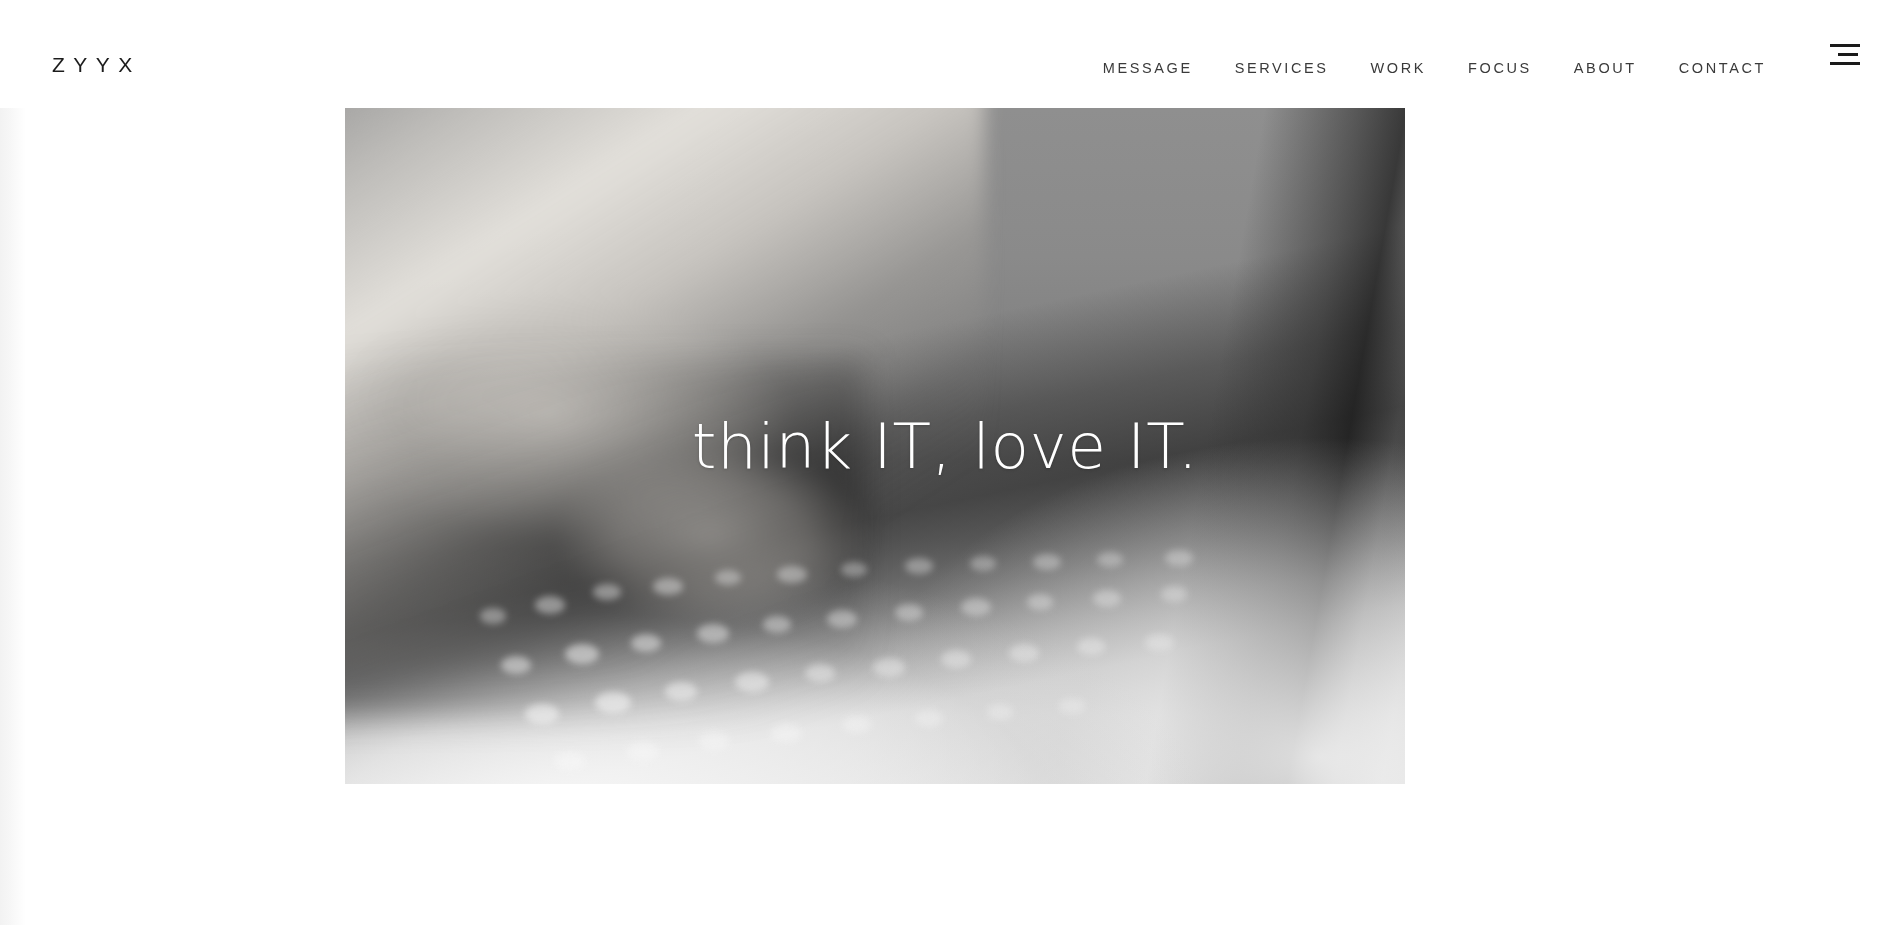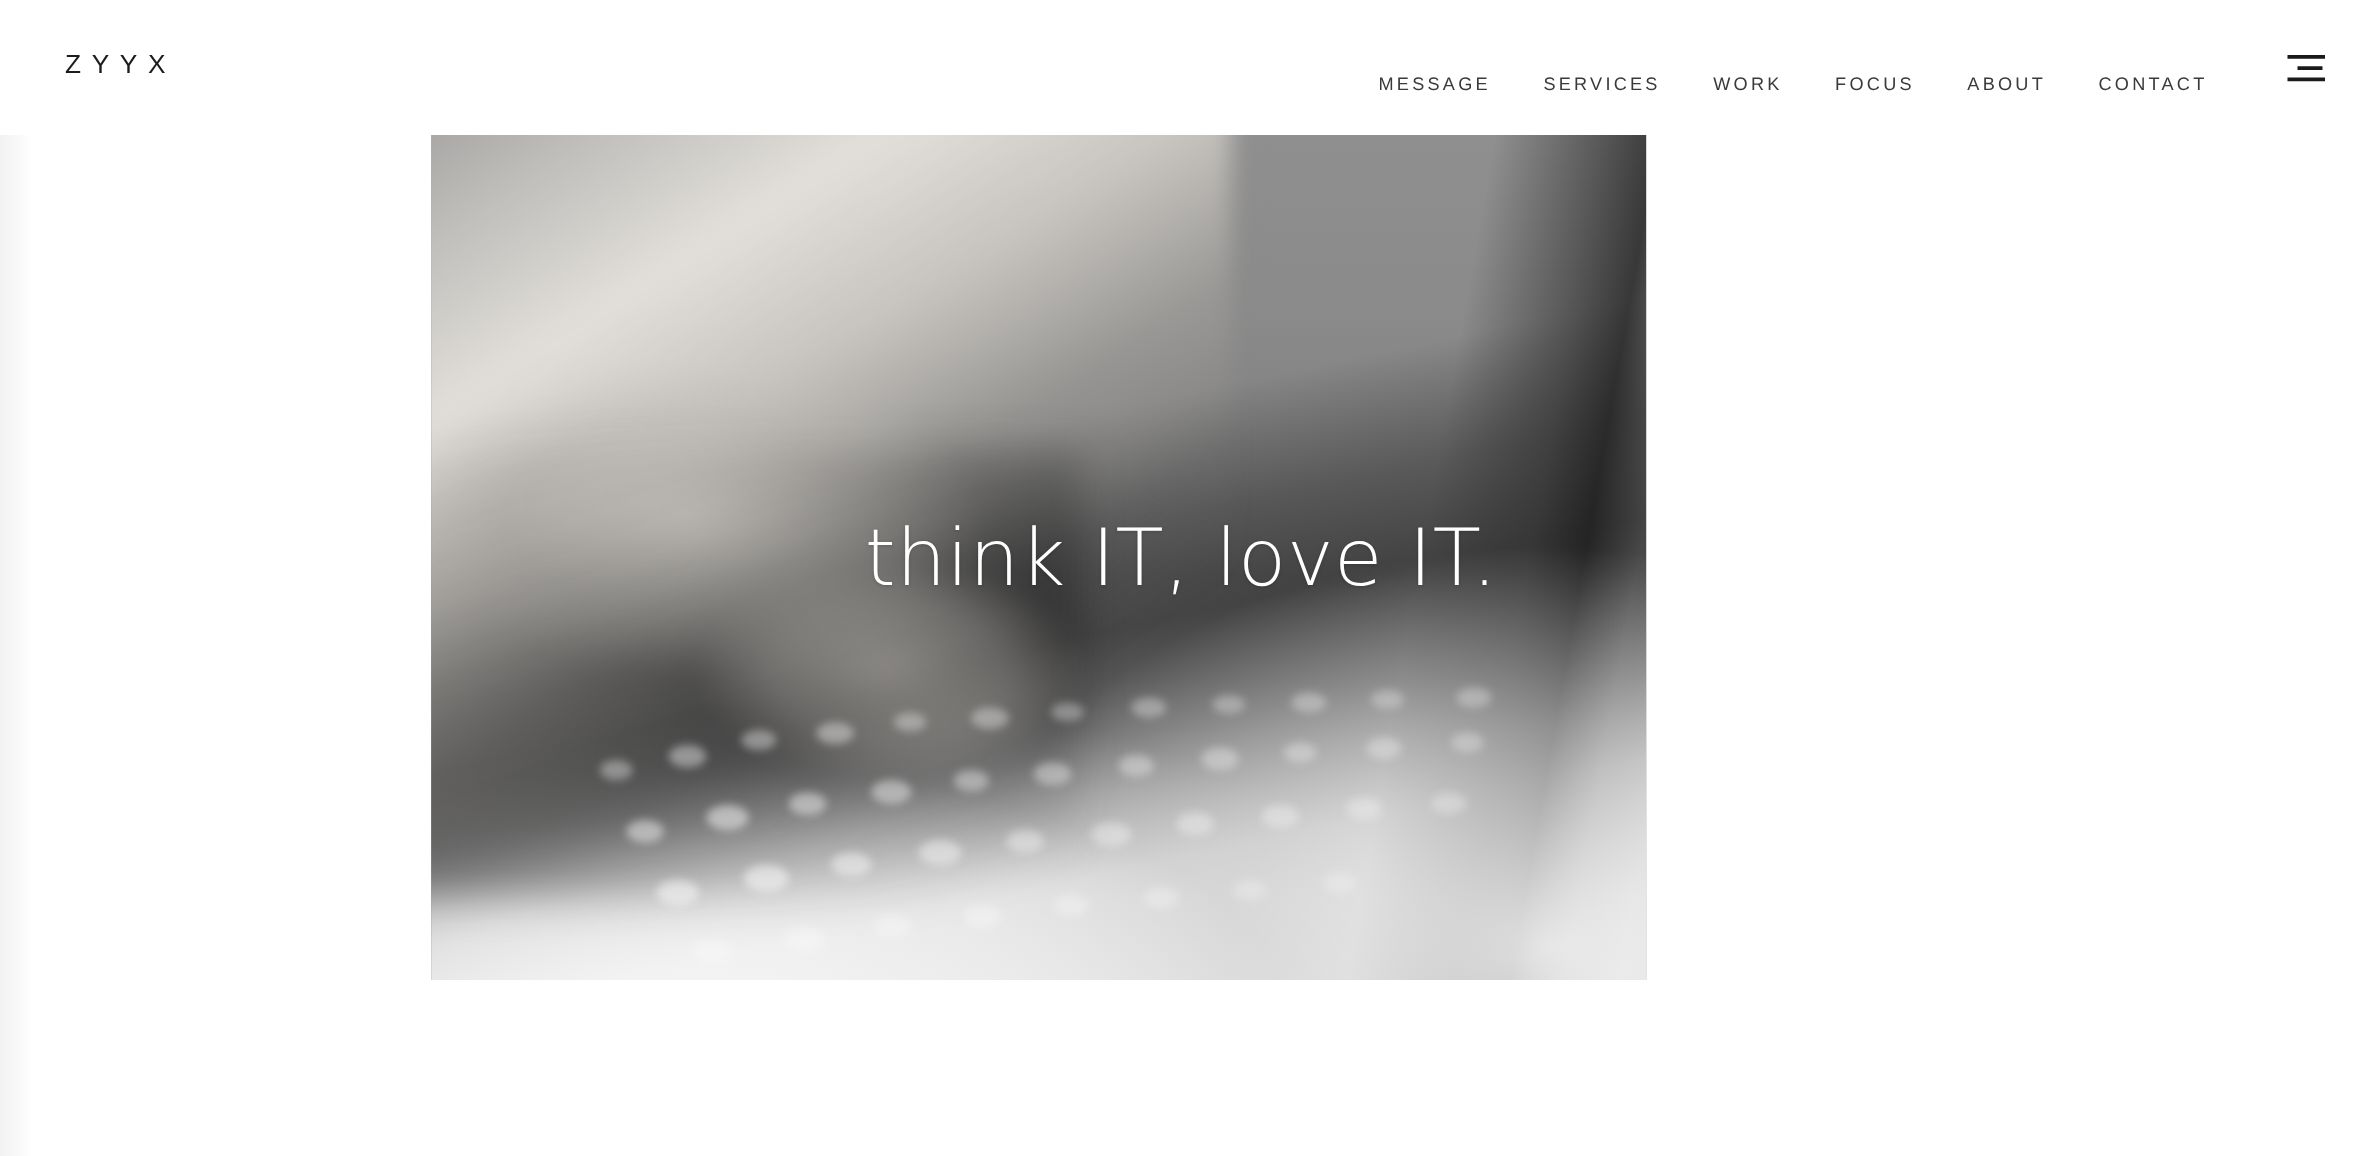--- a/index.html
+++ b/index.html
@@ -41,21 +41,21 @@
     height: 108px;
     background: #ffffff;
     display: flex;
     align-items: center;
     box-sizing: border-box;
   }
 
   .brand {
     position: absolute;
     left: 52px;
-    top: 41px;
+    top: 54px;
     font-family: "Liberation Sans", sans-serif;
     font-size: 21px;
     font-weight: 400;
     letter-spacing: 8.5px;
     color: #1c1c1c;
     line-height: 1;
     white-space: nowrap;
     cursor: pointer;
     user-select: none;
   }
@@ -104,21 +104,21 @@
   }
   .menu-toggle .bar.b1 { width: 30px; margin-left: 0px; }
   .menu-toggle .bar.b2 { width: 20px; margin-left: 8px; }
   .menu-toggle .bar.b3 { width: 30px; margin-left: 0px; }
 
   
   .hero {
     position: absolute;
     left: 345px;
     top: 108px;
-    width: 972px;
+    width: 1060px;
     height: 676px;
     overflow: hidden;
     background: #8e8e8e;
   }
 
   
   .photo {
     position: absolute;
     inset: 0;
     background:

